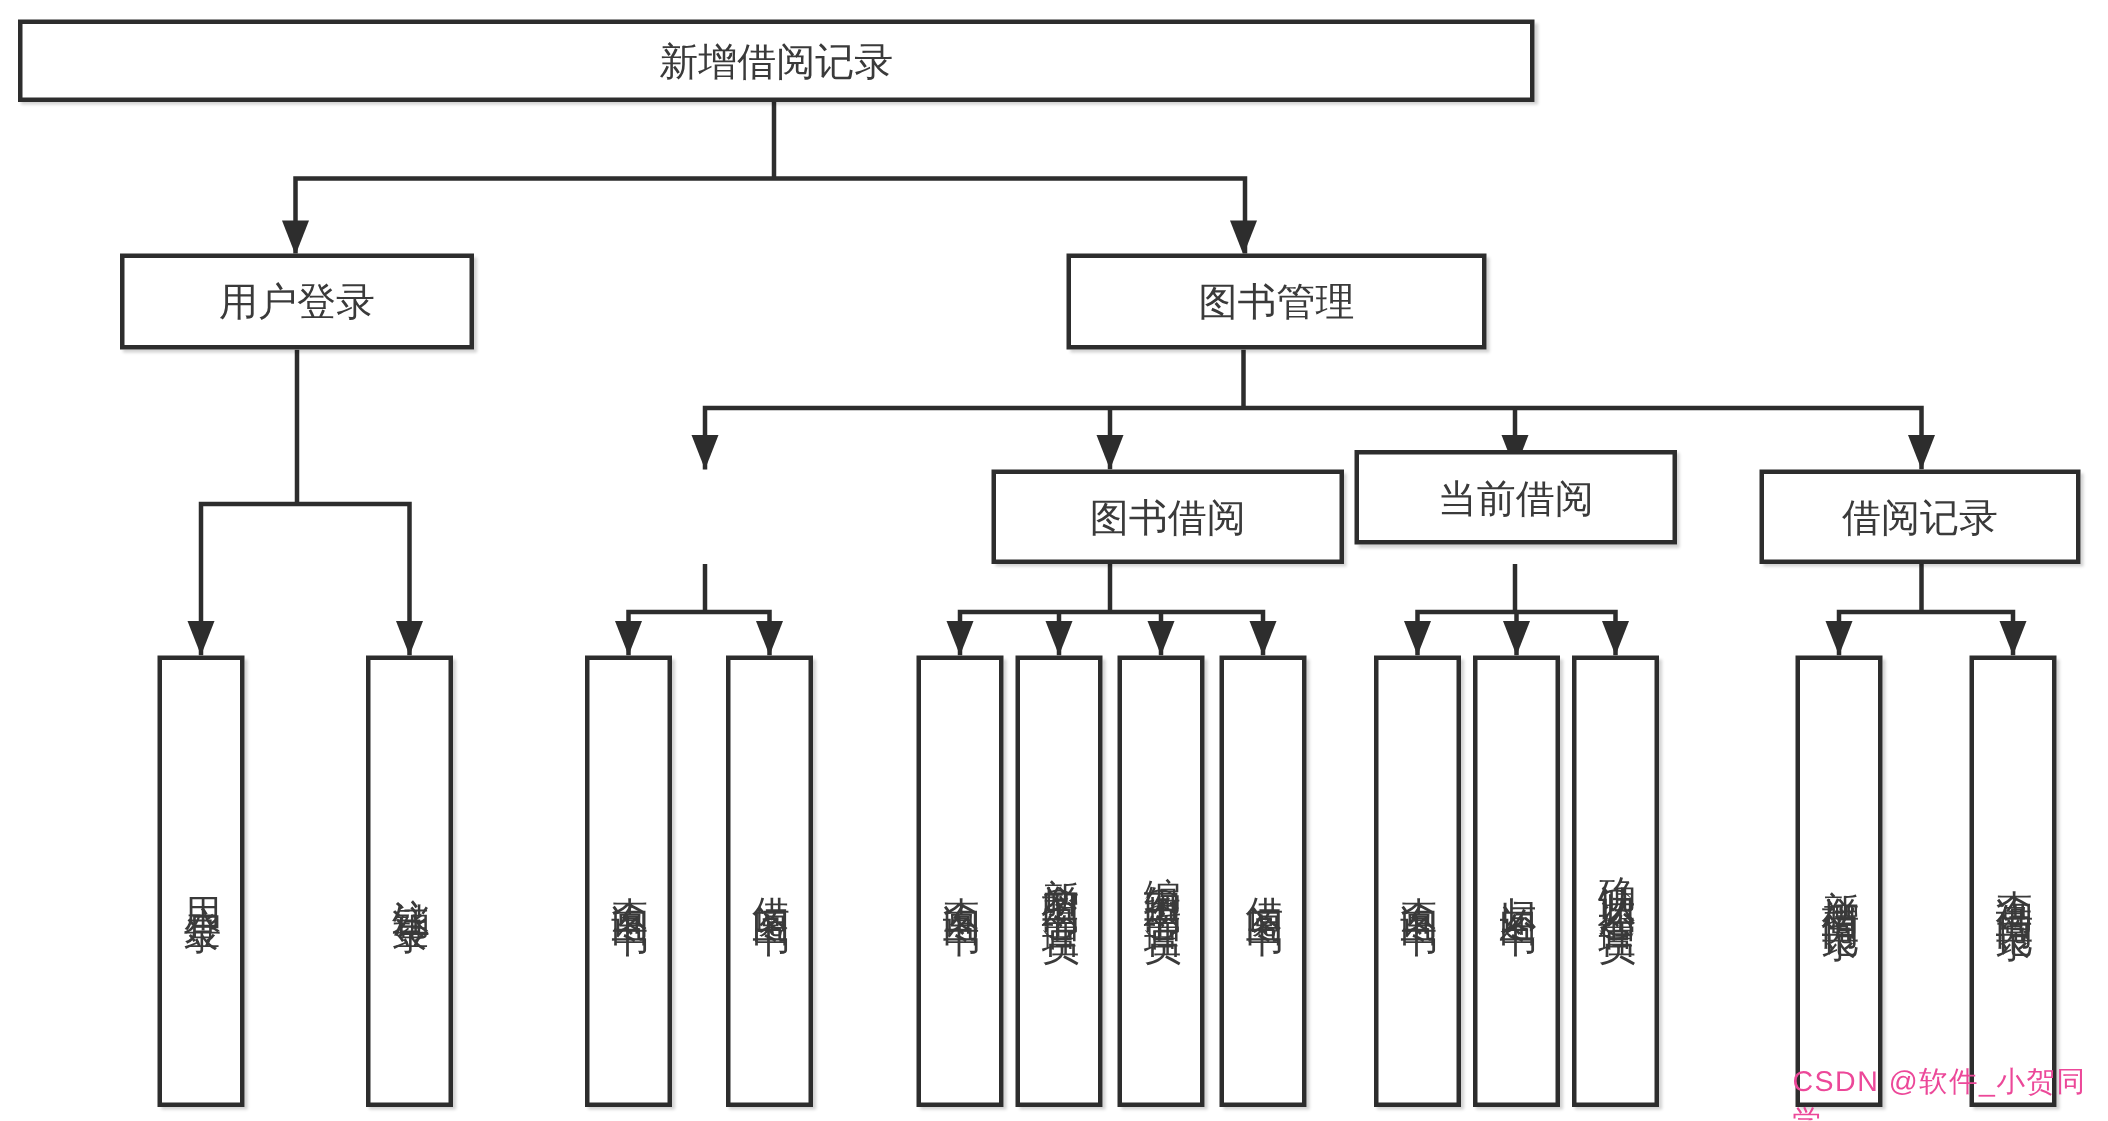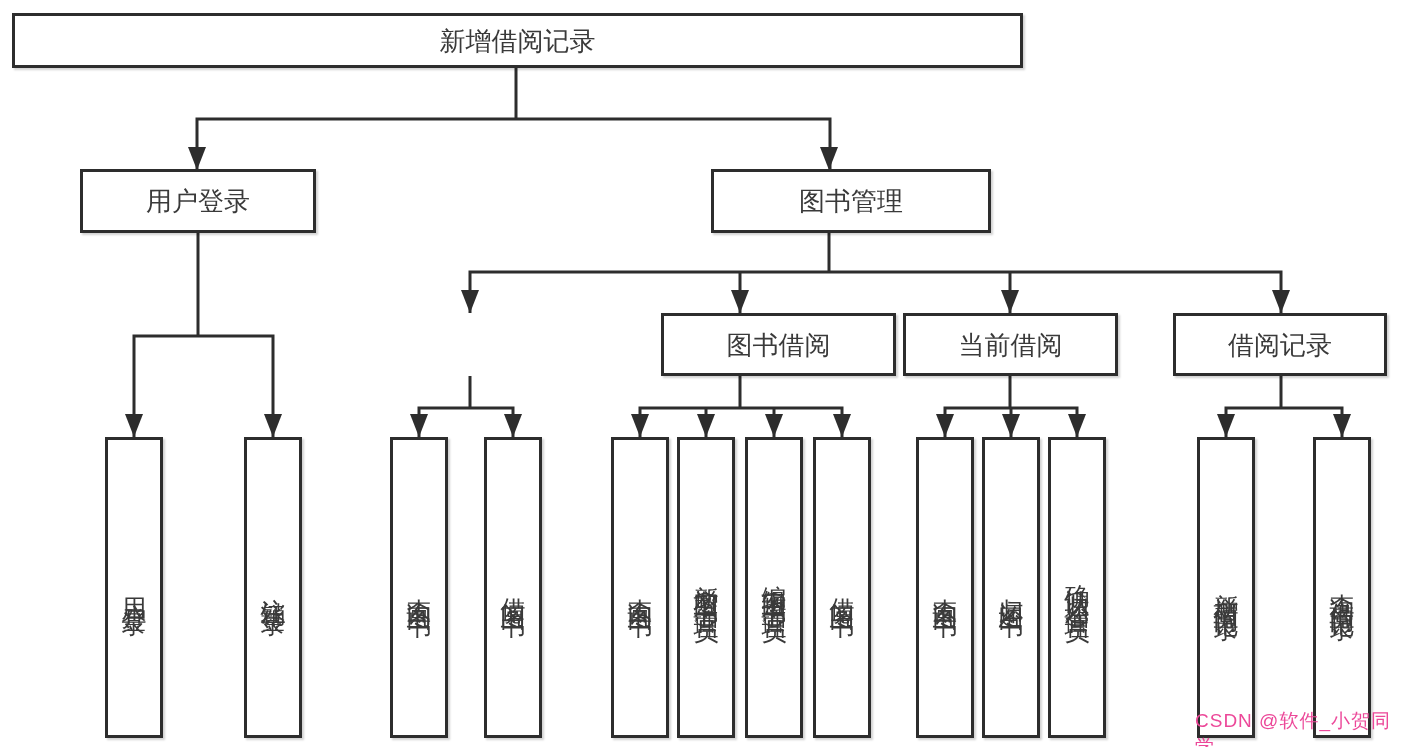--- a/index.html
+++ b/index.html
@@ -84,21 +84,21 @@
       <path d="M1333,414 H1351 L1342,437 Z"></path>
     </g>
   </svg>
 
   <div class="box" style="left:12px;top:13px;width:1011px;height:55px">新增借阅记录</div>
 
   <div class="box" style="left:80px;top:169px;width:236px;height:64px">用户登录</div>
   <div class="box" style="left:711px;top:169px;width:280px;height:64px">图书管理</div>
 
   <div class="box" style="left:661px;top:313px;width:235px;height:63px">图书借阅</div>
-  <div class="box" style="left:903px;top:313px;width:215px;height:63px">当前借阅</div>
+  <div class="box" style="left:903px;top:300px;width:215px;height:63px">当前借阅</div>
   <div class="box" style="left:1173px;top:313px;width:214px;height:63px">借阅记录</div>
 
   <div class="box v" style="left:105px;top:437px;width:58px;height:301px">用户登录</div>
   <div class="box v" style="left:244px;top:437px;width:58px;height:301px">注销登录</div>
 
   <div class="box v" style="left:390px;top:437px;width:58px;height:301px">查询图书</div>
   <div class="box v" style="left:484px;top:437px;width:58px;height:301px">借阅图书</div>
 
   <div class="box v" style="left:611px;top:437px;width:58px;height:301px">查询图书</div>
   <div class="box v" style="left:677px;top:437px;width:58px;height:301px">新增图书（管理员）</div>

